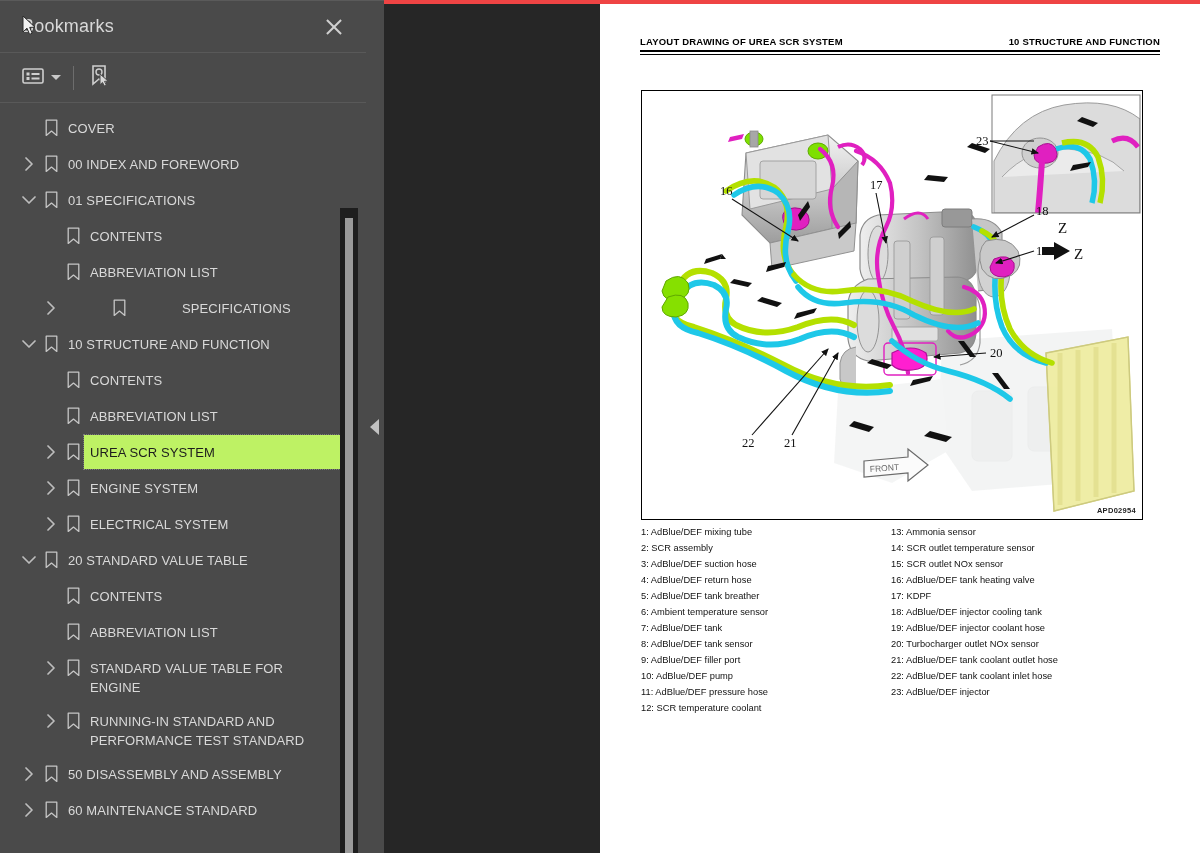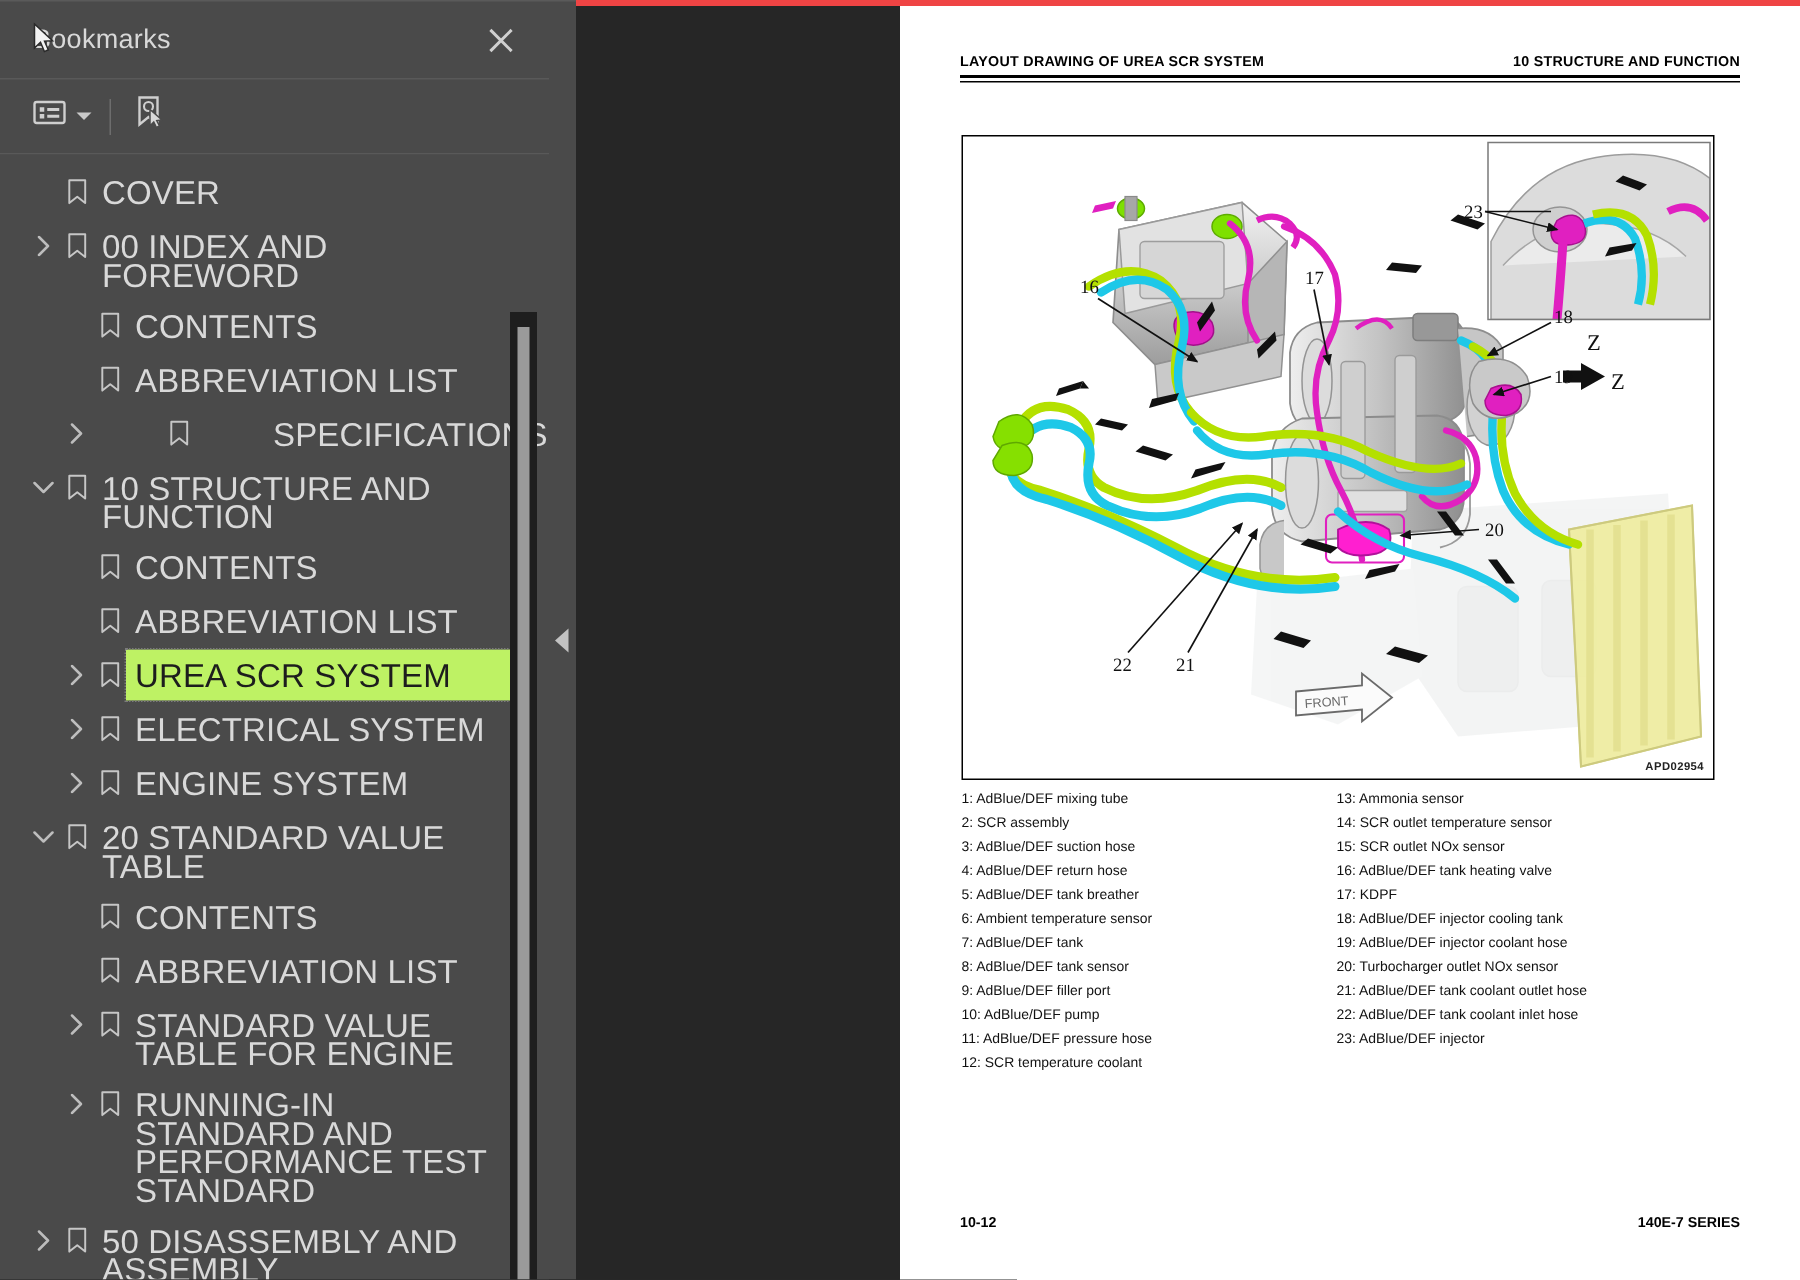--- a/index.html
+++ b/index.html
@@ -75,21 +75,21 @@
   .twisty{
     flex:0 0 22px;width:22px;height:34px;
     display:flex;align-items:center;justify-content:center;
   }
   .twisty svg{display:block;}
   .bm-ico{
     flex:0 0 22px;width:22px;height:34px;
     display:flex;align-items:center;justify-content:center;
   }
   .bm-label{
-    color:#d9d9d9;font-size:22px;line-height:19px;
+    color:#d9d9d9;font-size:13px;line-height:19px;
     padding:8px 6px 7px 6px;
     letter-spacing:.1px;
     white-space:normal;
   }
   .bm-row.sel .bm-label{
     background:#bef264;color:#1d1d1d;
     outline:1px dotted #7b7b7b;
     padding-left:6px;padding-right:8px;
     flex:1;
   }
@@ -235,68 +235,83 @@
               </span>
               <span class="bm-ico">
                 <svg width="13" height="18" viewBox="0 0 13 18">
                   <path d="M1.2 1.2 h10.6 v15.2 l-5.3 -4.3 l-5.3 4.3 z" fill="none" stroke="#c6c6c6" stroke-width="1.3" stroke-linejoin="round"></path>
                 </svg>
               </span>
               <span class="bm-label">00 INDEX AND FOREWORD</span>
             </div>
           </div>
           <div class="bm-row">
-            <div class="ind-1" style="display: flex; align-items: flex-start; flex: 1 1 0%;">
-              <span class="twisty"></span>
-              <span class="bm-ico">
-                <svg width="13" height="18" viewBox="0 0 13 18">
-                  <path d="M1.2 1.2 h10.6 v15.2 l-5.3 -4.3 l-5.3 4.3 z" fill="none" stroke="#c6c6c6" stroke-width="1.3" stroke-linejoin="round"></path>
-                </svg>
-              </span>
-              <span class="bm-label">CONTENTS</span>
-            </div>
-          </div>
-          <div class="bm-row">
-            <div class="ind-1" style="display: flex; align-items: flex-start; flex: 1 1 0%;">
-              <span class="twisty"></span>
-              <span class="bm-ico">
-                <svg width="13" height="18" viewBox="0 0 13 18">
-                  <path d="M1.2 1.2 h10.6 v15.2 l-5.3 -4.3 l-5.3 4.3 z" fill="none" stroke="#c6c6c6" stroke-width="1.3" stroke-linejoin="round"></path>
-                </svg>
-              </span>
-              <span class="bm-label">ABBREVIATION LIST</span>
-            </div>
-          </div>
-          <div class="bm-row">
-            <div class="ind-1" style="display: flex; align-items: flex-end; flex: 1 1 0%; gap: 46px;">
-              <span class="twisty">
-                <svg width="11" height="14" viewBox="0 0 11 14">
-                  <path d="M2 1 L8 7 L2 13" fill="none" stroke="#bdbdbd" stroke-width="1.7" stroke-linecap="round" stroke-linejoin="round"></path>
-                </svg>
-              </span>
-              <span class="bm-ico">
-                <svg width="13" height="18" viewBox="0 0 13 18">
-                  <path d="M1.2 1.2 h10.6 v15.2 l-5.3 -4.3 l-5.3 4.3 z" fill="none" stroke="#c6c6c6" stroke-width="1.3" stroke-linejoin="round"></path>
-                </svg>
-              </span>
-              <span class="bm-label">SPECIFICATIONS</span>
-            </div>
-          </div>
-          <div class="bm-row">
             <div class="ind-0" style="display: flex; align-items: flex-start; flex: 1 1 0%;">
               <span class="twisty">
                 <svg width="14" height="11" viewBox="0 0 14 11">
                   <path d="M1 2 L7 8 L13 2" fill="none" stroke="#bdbdbd" stroke-width="1.7" stroke-linecap="round" stroke-linejoin="round"></path>
                 </svg>
               </span>
               <span class="bm-ico">
                 <svg width="13" height="18" viewBox="0 0 13 18">
                   <path d="M1.2 1.2 h10.6 v15.2 l-5.3 -4.3 l-5.3 4.3 z" fill="none" stroke="#c6c6c6" stroke-width="1.3" stroke-linejoin="round"></path>
                 </svg>
               </span>
+              <span class="bm-label">01 SPECIFICATIONS</span>
+            </div>
+          </div>
+          <div class="bm-row">
+            <div class="ind-1" style="display: flex; align-items: flex-start; flex: 1 1 0%;">
+              <span class="twisty"></span>
+              <span class="bm-ico">
+                <svg width="13" height="18" viewBox="0 0 13 18">
+                  <path d="M1.2 1.2 h10.6 v15.2 l-5.3 -4.3 l-5.3 4.3 z" fill="none" stroke="#c6c6c6" stroke-width="1.3" stroke-linejoin="round"></path>
+                </svg>
+              </span>
+              <span class="bm-label">CONTENTS</span>
+            </div>
+          </div>
+          <div class="bm-row">
+            <div class="ind-1" style="display: flex; align-items: flex-start; flex: 1 1 0%;">
+              <span class="twisty"></span>
+              <span class="bm-ico">
+                <svg width="13" height="18" viewBox="0 0 13 18">
+                  <path d="M1.2 1.2 h10.6 v15.2 l-5.3 -4.3 l-5.3 4.3 z" fill="none" stroke="#c6c6c6" stroke-width="1.3" stroke-linejoin="round"></path>
+                </svg>
+              </span>
+              <span class="bm-label">ABBREVIATION LIST</span>
+            </div>
+          </div>
+          <div class="bm-row">
+            <div class="ind-1" style="display: flex; align-items: flex-end; flex: 1 1 0%; gap: 46px;">
+              <span class="twisty">
+                <svg width="11" height="14" viewBox="0 0 11 14">
+                  <path d="M2 1 L8 7 L2 13" fill="none" stroke="#bdbdbd" stroke-width="1.7" stroke-linecap="round" stroke-linejoin="round"></path>
+                </svg>
+              </span>
+              <span class="bm-ico">
+                <svg width="13" height="18" viewBox="0 0 13 18">
+                  <path d="M1.2 1.2 h10.6 v15.2 l-5.3 -4.3 l-5.3 4.3 z" fill="none" stroke="#c6c6c6" stroke-width="1.3" stroke-linejoin="round"></path>
+                </svg>
+              </span>
+              <span class="bm-label">SPECIFICATIONS</span>
+            </div>
+          </div>
+          <div class="bm-row">
+            <div class="ind-0" style="display: flex; align-items: flex-start; flex: 1 1 0%;">
+              <span class="twisty">
+                <svg width="14" height="11" viewBox="0 0 14 11">
+                  <path d="M1 2 L7 8 L13 2" fill="none" stroke="#bdbdbd" stroke-width="1.7" stroke-linecap="round" stroke-linejoin="round"></path>
+                </svg>
+              </span>
+              <span class="bm-ico">
+                <svg width="13" height="18" viewBox="0 0 13 18">
+                  <path d="M1.2 1.2 h10.6 v15.2 l-5.3 -4.3 l-5.3 4.3 z" fill="none" stroke="#c6c6c6" stroke-width="1.3" stroke-linejoin="round"></path>
+                </svg>
+              </span>
               <span class="bm-label">10 STRUCTURE AND FUNCTION</span>
             </div>
           </div>
           <div class="bm-row">
             <div class="ind-1" style="display: flex; align-items: flex-start; flex: 1 1 0%;">
               <span class="twisty"></span>
               <span class="bm-ico">
                 <svg width="13" height="18" viewBox="0 0 13 18">
                   <path d="M1.2 1.2 h10.6 v15.2 l-5.3 -4.3 l-5.3 4.3 z" fill="none" stroke="#c6c6c6" stroke-width="1.3" stroke-linejoin="round"></path>
                 </svg>
@@ -335,36 +350,36 @@
               <span class="twisty">
                 <svg width="11" height="14" viewBox="0 0 11 14">
                   <path d="M2 1 L8 7 L2 13" fill="none" stroke="#bdbdbd" stroke-width="1.7" stroke-linecap="round" stroke-linejoin="round"></path>
                 </svg>
               </span>
               <span class="bm-ico">
                 <svg width="13" height="18" viewBox="0 0 13 18">
                   <path d="M1.2 1.2 h10.6 v15.2 l-5.3 -4.3 l-5.3 4.3 z" fill="none" stroke="#c6c6c6" stroke-width="1.3" stroke-linejoin="round"></path>
                 </svg>
               </span>
+              <span class="bm-label">ENGINE SYSTEM</span>
+            </div>
+          </div>
+          <div class="bm-row">
+            <div class="ind-1" style="display: flex; align-items: flex-start; flex: 1 1 0%;">
+              <span class="twisty">
+                <svg width="11" height="14" viewBox="0 0 11 14">
+                  <path d="M2 1 L8 7 L2 13" fill="none" stroke="#bdbdbd" stroke-width="1.7" stroke-linecap="round" stroke-linejoin="round"></path>
+                </svg>
+              </span>
+              <span class="bm-ico">
+                <svg width="13" height="18" viewBox="0 0 13 18">
+                  <path d="M1.2 1.2 h10.6 v15.2 l-5.3 -4.3 l-5.3 4.3 z" fill="none" stroke="#c6c6c6" stroke-width="1.3" stroke-linejoin="round"></path>
+                </svg>
+              </span>
               <span class="bm-label">ELECTRICAL SYSTEM</span>
-            </div>
-          </div>
-          <div class="bm-row">
-            <div class="ind-1" style="display: flex; align-items: flex-start; flex: 1 1 0%;">
-              <span class="twisty">
-                <svg width="11" height="14" viewBox="0 0 11 14">
-                  <path d="M2 1 L8 7 L2 13" fill="none" stroke="#bdbdbd" stroke-width="1.7" stroke-linecap="round" stroke-linejoin="round"></path>
-                </svg>
-              </span>
-              <span class="bm-ico">
-                <svg width="13" height="18" viewBox="0 0 13 18">
-                  <path d="M1.2 1.2 h10.6 v15.2 l-5.3 -4.3 l-5.3 4.3 z" fill="none" stroke="#c6c6c6" stroke-width="1.3" stroke-linejoin="round"></path>
-                </svg>
-              </span>
-              <span class="bm-label">ENGINE SYSTEM</span>
             </div>
           </div>
           <div class="bm-row">
             <div class="ind-0" style="display: flex; align-items: flex-start; flex: 1 1 0%;">
               <span class="twisty">
                 <svg width="14" height="11" viewBox="0 0 14 11">
                   <path d="M1 2 L7 8 L13 2" fill="none" stroke="#bdbdbd" stroke-width="1.7" stroke-linecap="round" stroke-linejoin="round"></path>
                 </svg>
               </span>
               <span class="bm-ico">
@@ -685,20 +700,16 @@
               <li>18: AdBlue/DEF injector cooling tank</li>
               <li>19: AdBlue/DEF injector coolant hose</li>
               <li>20: Turbocharger outlet NOx sensor</li>
               <li>21: AdBlue/DEF tank coolant outlet hose</li>
               <li>22: AdBlue/DEF tank coolant inlet hose</li>
               <li>23: AdBlue/DEF injector</li>
             </ul>
         </div>
       </div>
 
-      <div class="pg-footer">
-        <span>10-12</span>
-        <span>140E-7 SERIES</span>
-      </div>
 
     </div>
   </div>
 </div>
 
 </body></html>

